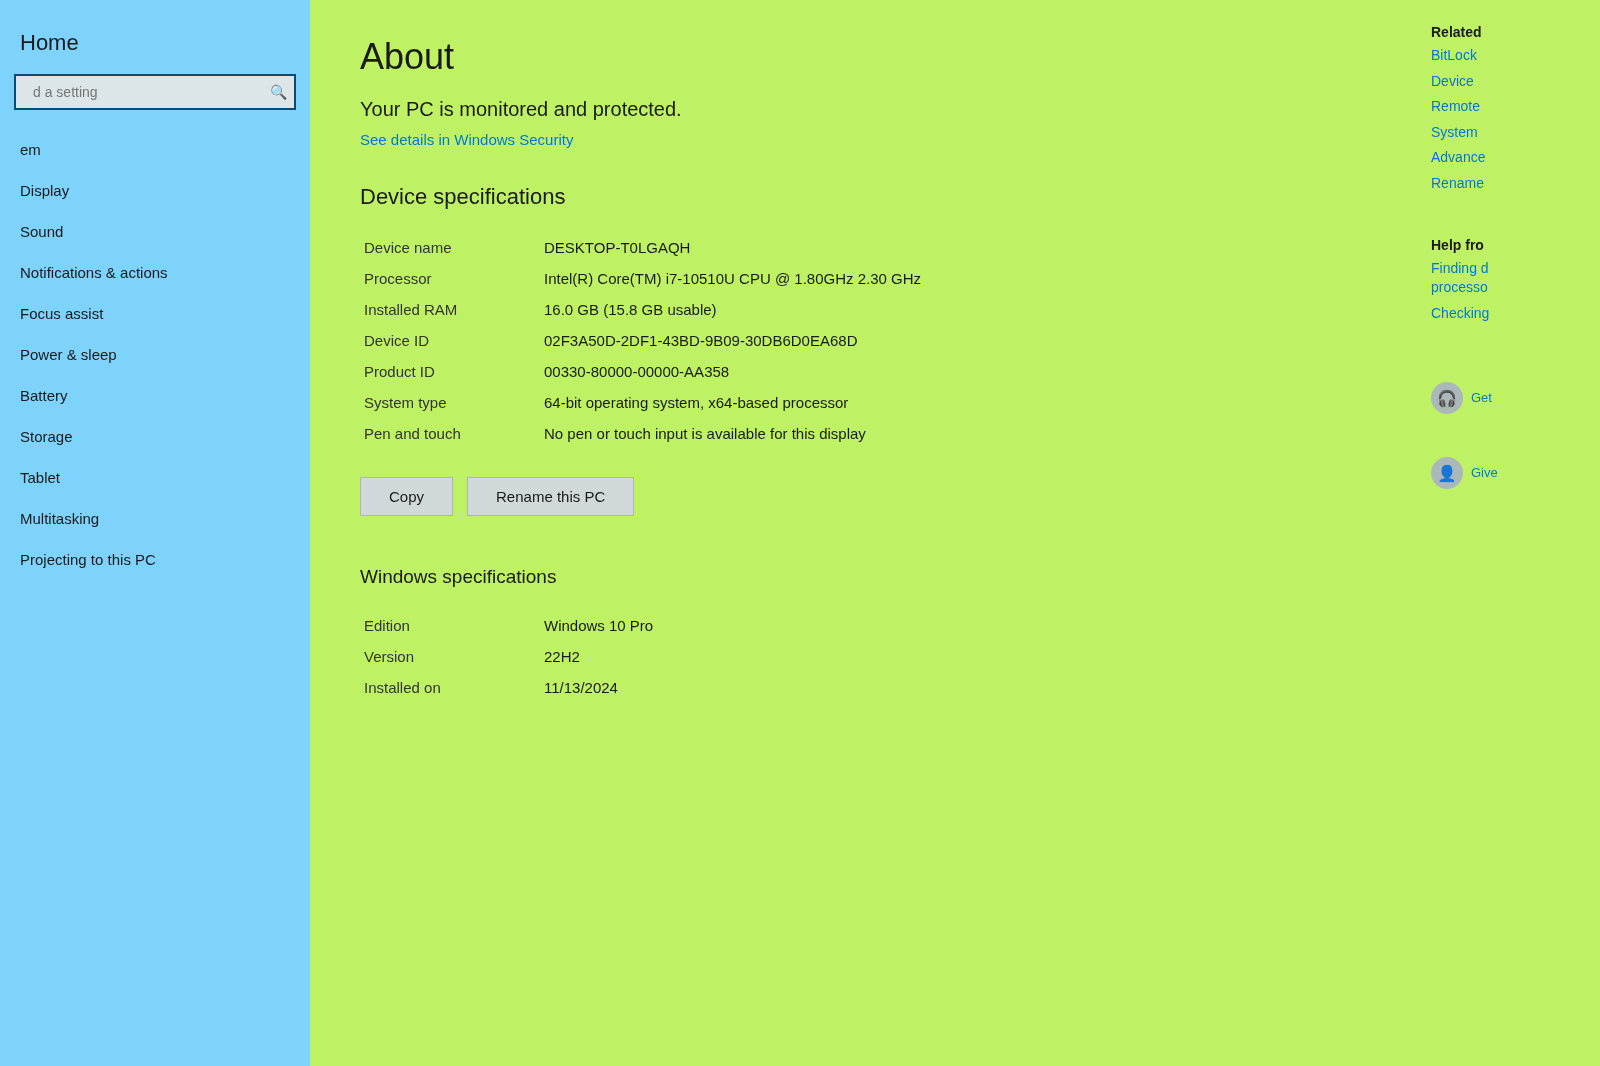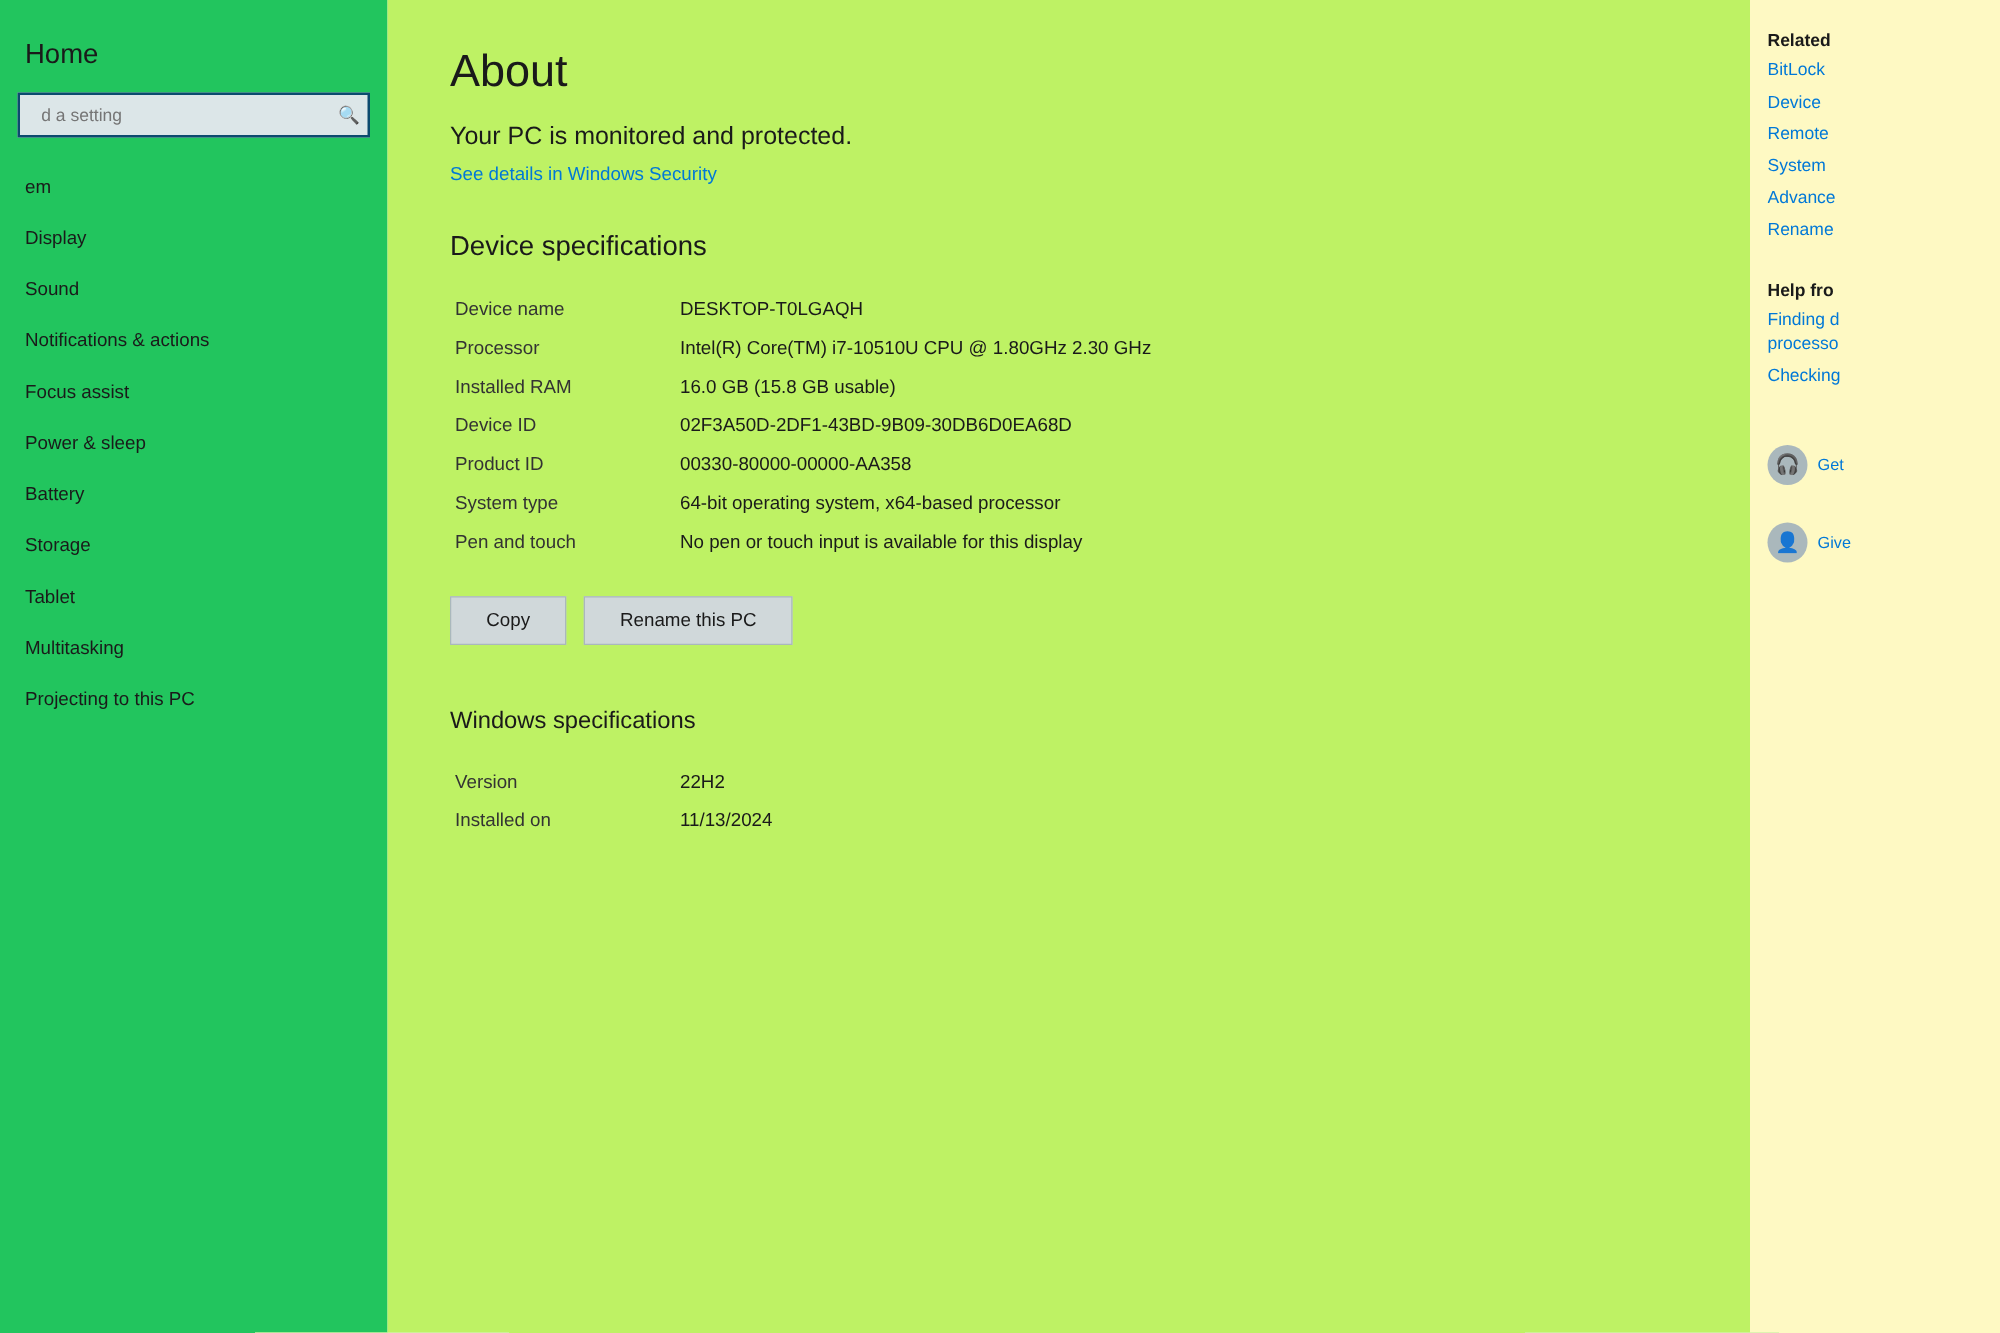--- a/index.html
+++ b/index.html
@@ -9,21 +9,21 @@
       display: flex;
       width: 1600px;
       min-height: 1066px;
       overflow: hidden;
     }
 
     
     .sidebar {
       width: 310px;
       min-width: 310px;
-      background: #22c55e;
+      background: #7dd3fc;
       padding: 20px 0;
       display: flex;
       flex-direction: column;
       gap: 2px;
     }
 
     .sidebar-home {
       padding: 10px 20px 16px 20px;
       font-size: 22px;
       font-weight: 400;
@@ -148,27 +148,27 @@
 
     .windows-section-title {
       font-size: 19px;
       font-weight: 400;
       color: #1a1a1a;
       margin-bottom: 22px;
     }
 
     
     .right-panel {
-      width: 200px;
+      width: 183px;
       min-width: 180px;
-      background: #fef9c3;
+      background: #bef264;
       padding: 24px 14px;
       display: flex;
       flex-direction: column;
-      gap: 14px;
+      gap: 27px;
     }
 
     .right-panel-title {
       font-size: 14px;
       font-weight: 600;
       color: #1a1a1a;
       margin-bottom: 6px;
     }
 
     .right-panel-link {
@@ -286,20 +286,24 @@
     <div>
       <button class="btn">Rename this PC</button>
     </div>
   </div>
 
   <h2 class="windows-section-title">Windows specifications</h2>
 
   <table class="spec-table">
     <tbody>
       <tr>
+        <td>Edition</td>
+        <td>Windows 10 Pro</td>
+      </tr>
+      <tr>
         <td>Version</td>
         <td>22H2</td>
       </tr>
       <tr>
         <td>Installed on</td>
         <td>11/13/2024</td>
       </tr>
     </tbody>
   </table>
 </main>

